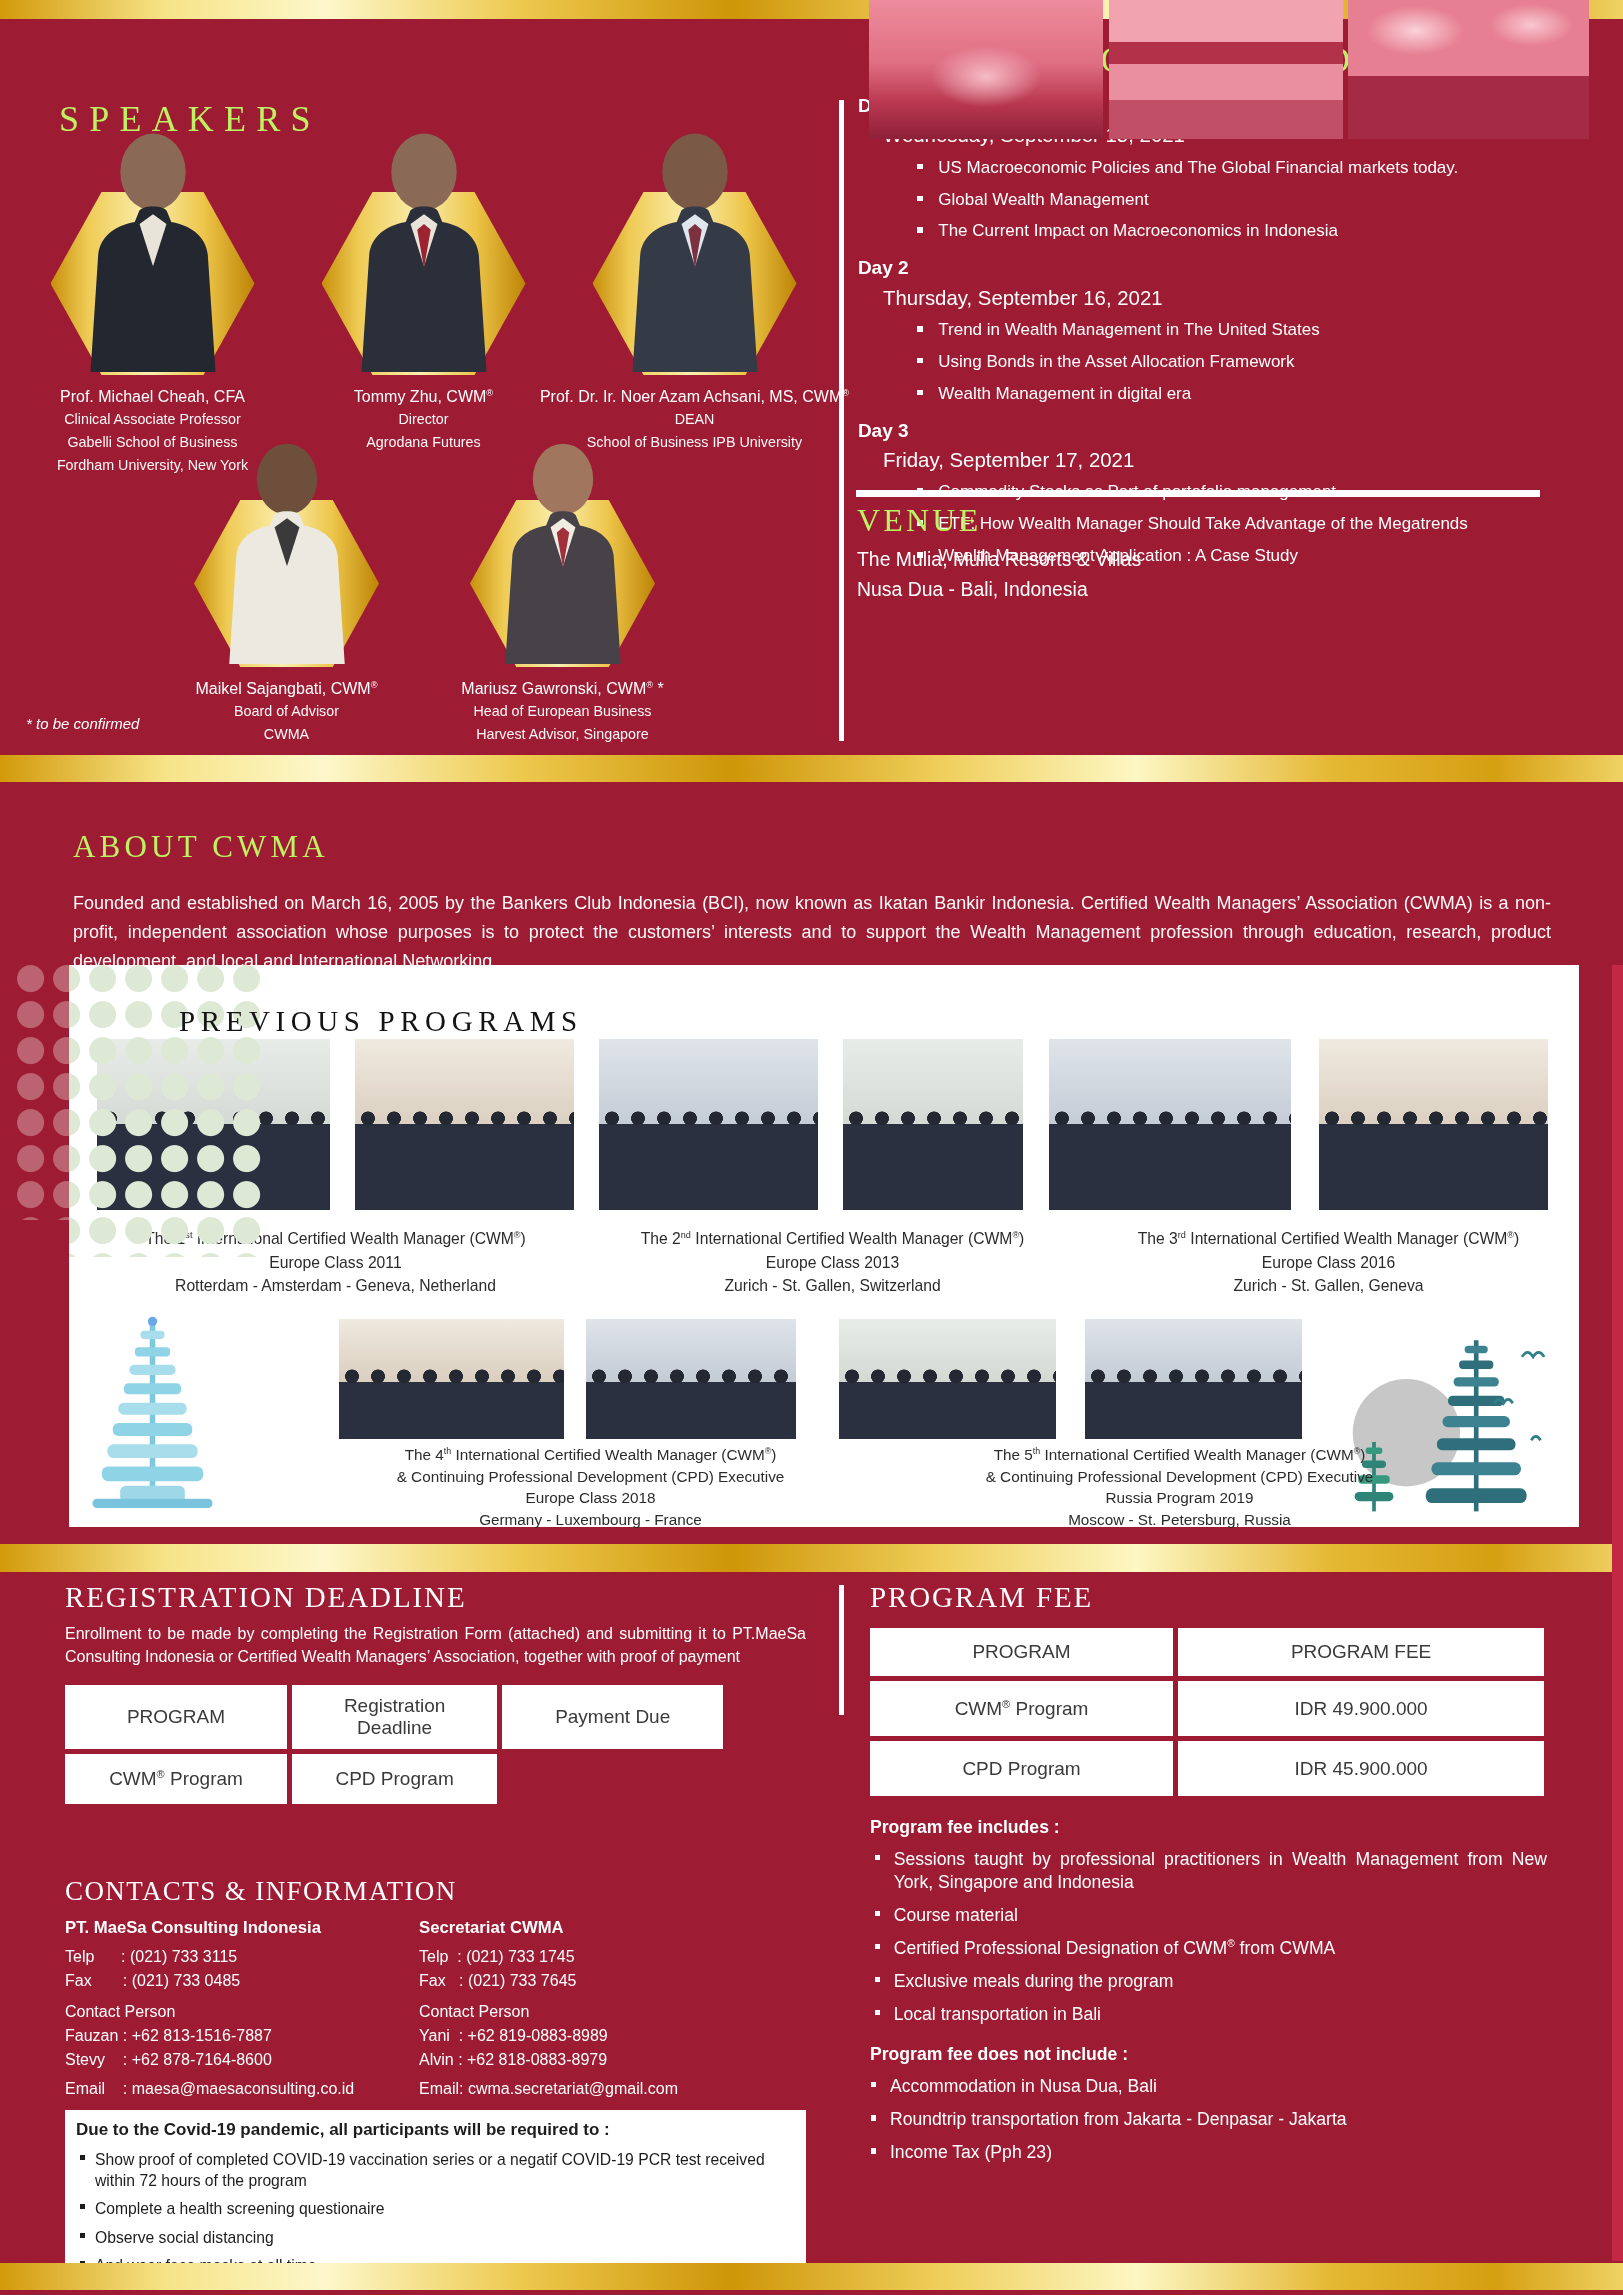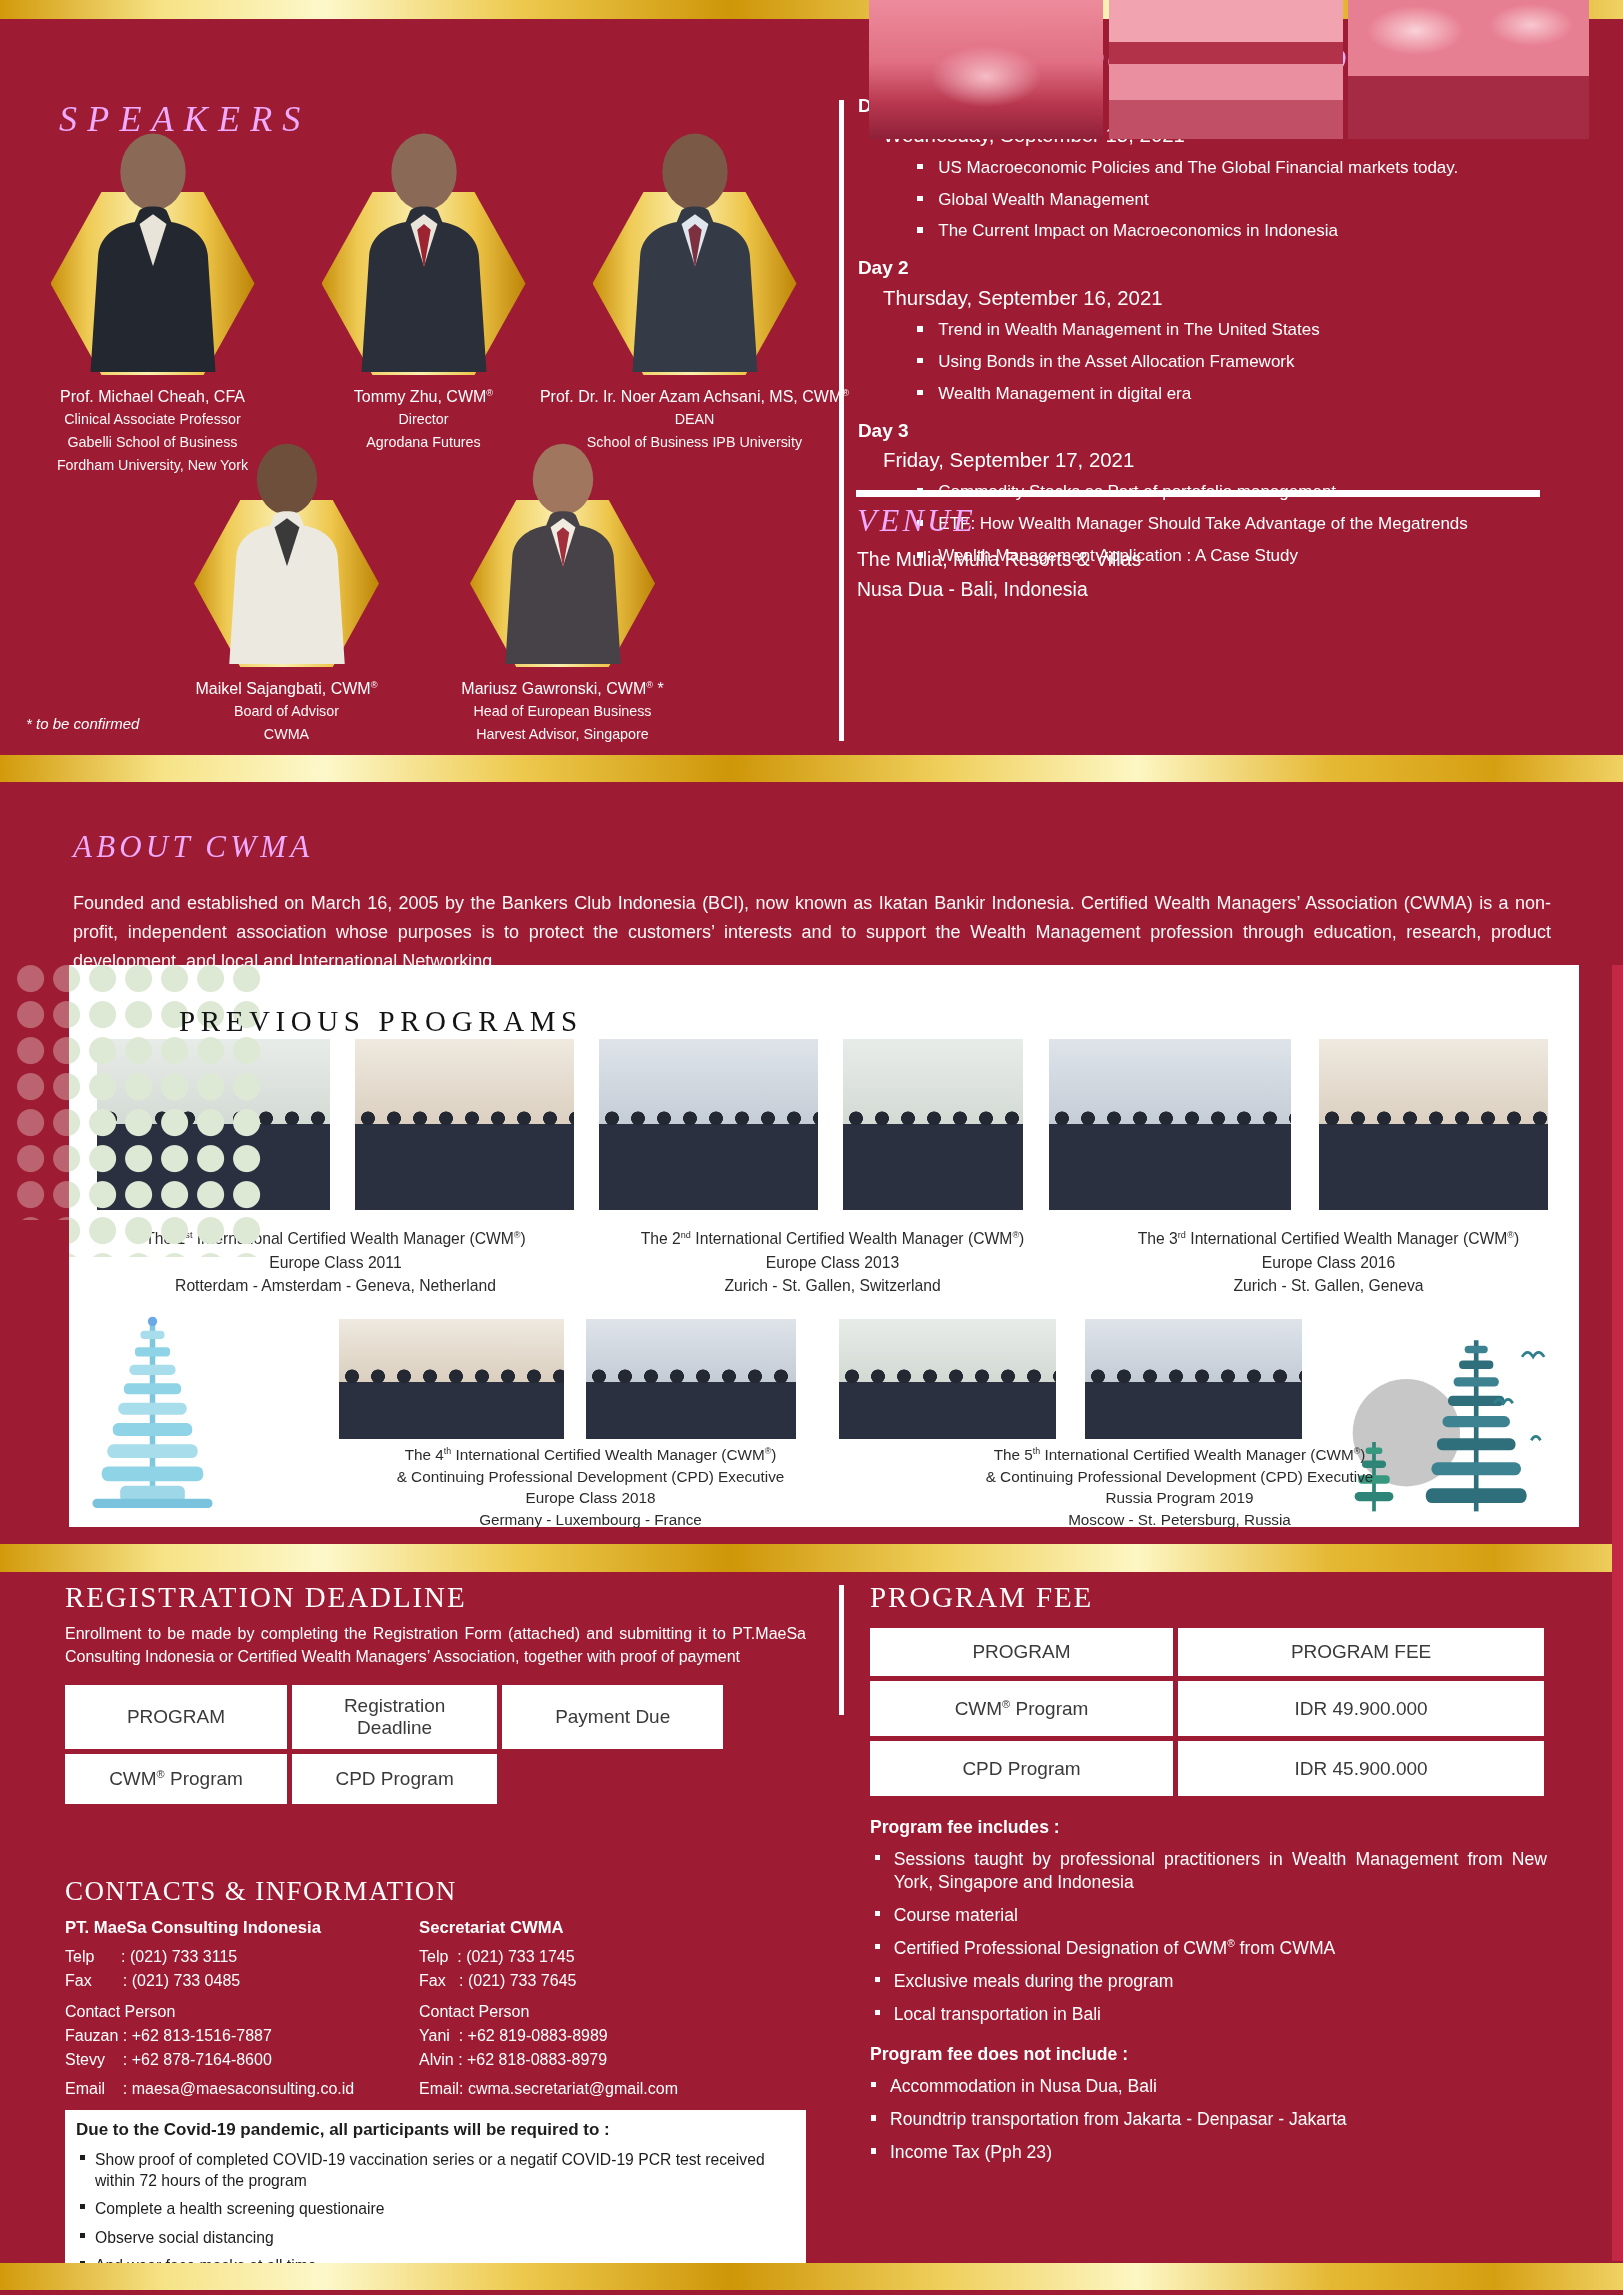--- a/index.html
+++ b/index.html
@@ -7,21 +7,21 @@
         font-family:"Liberation Sans",sans-serif;color:#fff;}
   .serif{font-family:"Liberation Serif",serif;font-weight:400;}
   .goldbar{position:absolute;left:0;width:1624px;
     background:linear-gradient(90deg,#D29A0B 0%,#F6E386 10%,#FDF8CB 20%,#EDC94E 32%,#CE9608 45%,#EFCF5B 58%,#FDF7C4 70%,#E5B833 82%,#D59F12 92%,#F0D264 100%);}
   .gb-top{top:0;height:19.4px;}
   .gb-mid{top:1544px;height:28px;}
   .gb-bot{top:2263px;height:27px;}
   .edge-strip{position:absolute;right:0;top:965px;height:1296px;width:12px;background:#C22843;}
 
   
-  .sec-title{color:#f0abfc;font-style:italic;}
+  .sec-title{color:#bef264;}
   #speakers-title{position:absolute;left:59px;top:74px;font-size:36px;letter-spacing:10.2px;}
   #schedule-block{position:absolute;left:856px;top:41px;width:741px;}
   #schedule-title{font-size:35px;letter-spacing:2.3px;text-align:center;margin:0 0 14px 0;}
   #venue-block{position:absolute;left:857px;top:502px;width:741px;}
   #venue-title{font-size:32px;letter-spacing:3.2px;margin:0 0 4.6px 0;}
 
   
   .speaker{position:absolute;width:333px;text-align:center;}
   .portrait{position:relative;height:259px;width:204px;margin:0 auto;}
   .row2 .portrait{height:241px;width:185px;}

